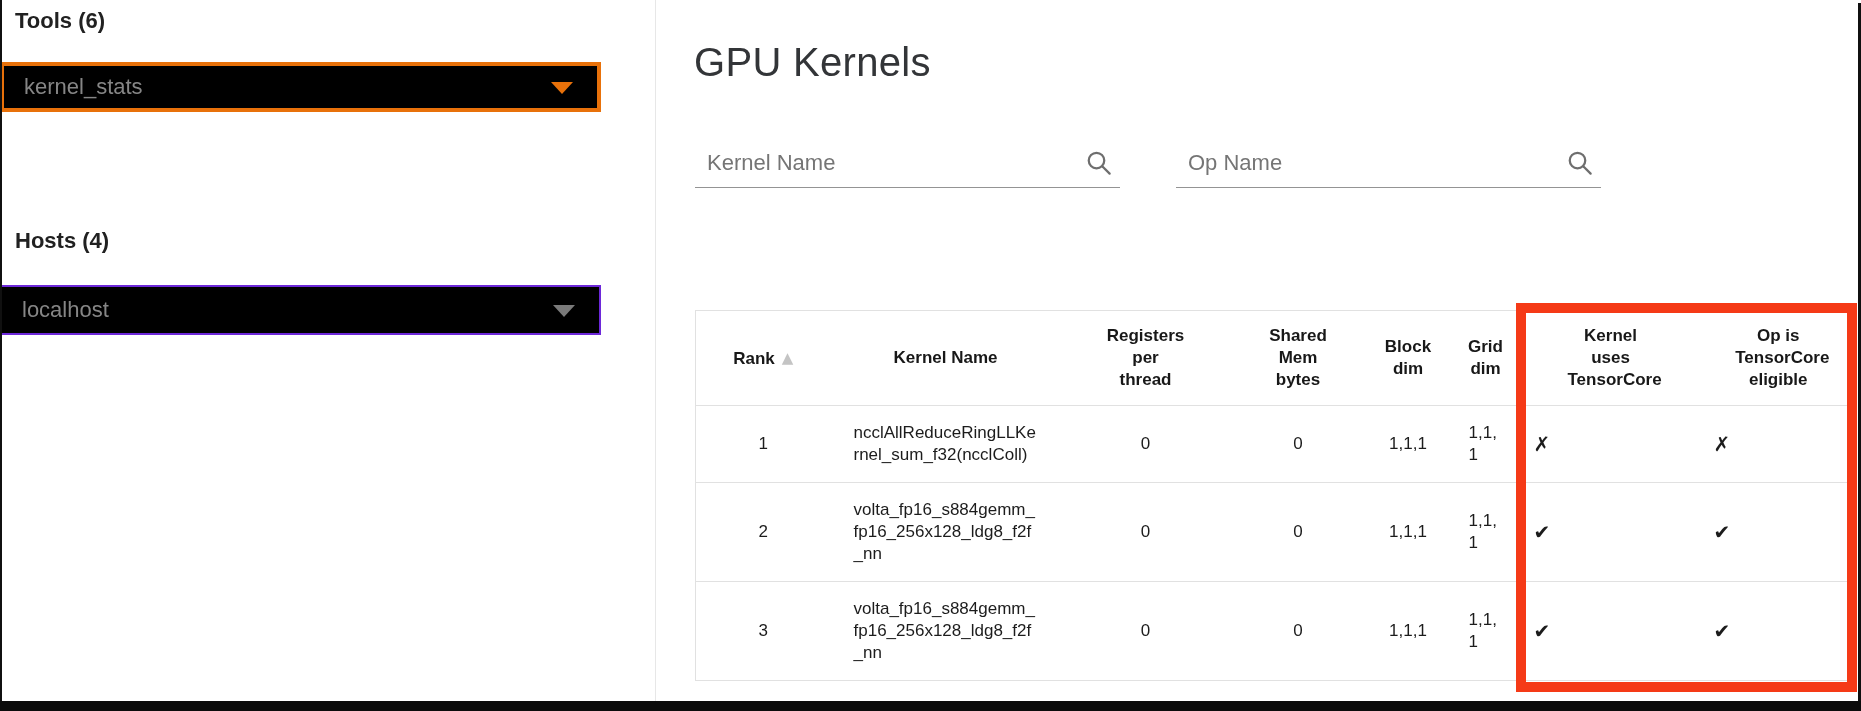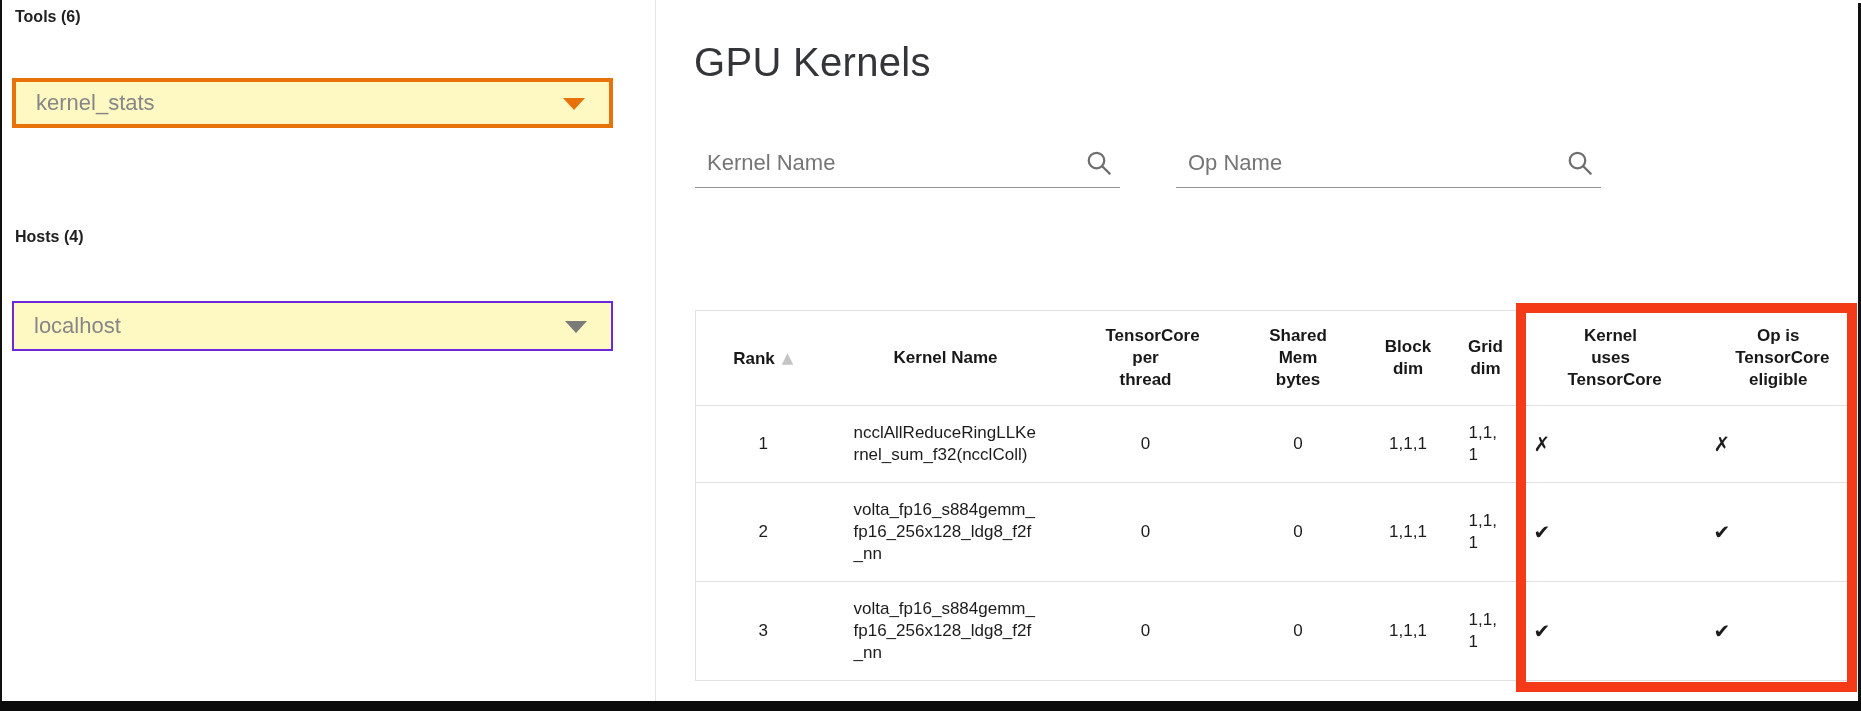--- a/index.html
+++ b/index.html
@@ -13,24 +13,24 @@
     position:relative;width:1861px;height:711px;background:#fff;
     overflow:hidden;
   }
   
   .edge-left{position:absolute;left:0;top:0;bottom:0;width:2px;background:#101010;z-index:30;}
   .edge-right{position:absolute;right:0;top:3px;bottom:0;width:3px;background:#101010;z-index:30;}
   .edge-bottom{position:absolute;left:0;right:0;bottom:0;height:10px;background:#0b0b0b;z-index:40;}
   .divider{position:absolute;left:655px;top:0;bottom:10px;width:1px;background:#e7e7e7;}
 
   
-  .side-label{position:absolute;left:15px;font-size:16px;font-weight:bold;color:#212121;}
+  .side-label{position:absolute;left:15px;font-size:22px;font-weight:bold;color:#212121;}
   .label-tools{top:8px;}
   .label-hosts{top:228px;}
-  .select{position:absolute;left:12px;width:601px;height:50px;display:flex;align-items:center;background:#fef9c3;cursor:pointer;margin-top:16px;}
+  .select{position:absolute;left:0;width:601px;height:50px;display:flex;align-items:center;background:#000000;cursor:pointer;}
   .select-orange{top:62px;border:4px solid var(--accent-orange);}
   .select-dark{top:285px;border:2px solid #6d28d9;}
   .select-value{margin-left:20px;font-size:22px;color:#868686;}
   .caret{position:absolute;right:24px;top:50%;margin-top:-5px;width:0;height:0;
     border-left:11px solid transparent;border-right:11px solid transparent;border-top:12px solid #7a7a7a;}
   .caret-orange{border-top-color:var(--accent-orange);}
 
   
   .page-title{position:absolute;left:694px;top:40px;font-size:40px;font-weight:500;color:#333538;letter-spacing:.3px;}
   .search{position:absolute;top:138px;height:50px;width:425px;border-bottom:1px solid #949494;}
@@ -105,21 +105,21 @@
         <circle cx="10" cy="10" r="6.2" fill="none" stroke="#6e6e6e" stroke-width="1.8"></circle>
         <line x1="14.8" y1="14.8" x2="20.5" y2="20.5" stroke="#6e6e6e" stroke-width="1.8" stroke-linecap="round"></line>
       </svg>
     </div>
 
     <table id="gpu-table">
       <thead>
           <tr>
             <th class="col0"><span class="hlabel">Rank</span><span class="sort">▲</span></th>
             <th class="col1"><span class="hlabel">Kernel Name</span></th>
-            <th class="col2"><span class="hlabel">TensorCore per thread</span></th>
+            <th class="col2"><span class="hlabel">Registers per thread</span></th>
             <th class="col3"><span class="hlabel">Shared Mem bytes</span></th>
             <th class="col4"><span class="hlabel">Block dim</span></th>
             <th class="col5"><span class="hlabel">Grid dim</span></th>
             <th class="col6"><span class="hlabel">Kernel uses TensorCore</span></th>
             <th class="col7"><span class="hlabel">Op is TensorCore eligible</span></th>
           </tr>
         </thead>
       <tbody>
           <tr>
             <td class="col0 cell-rank">1</td>

